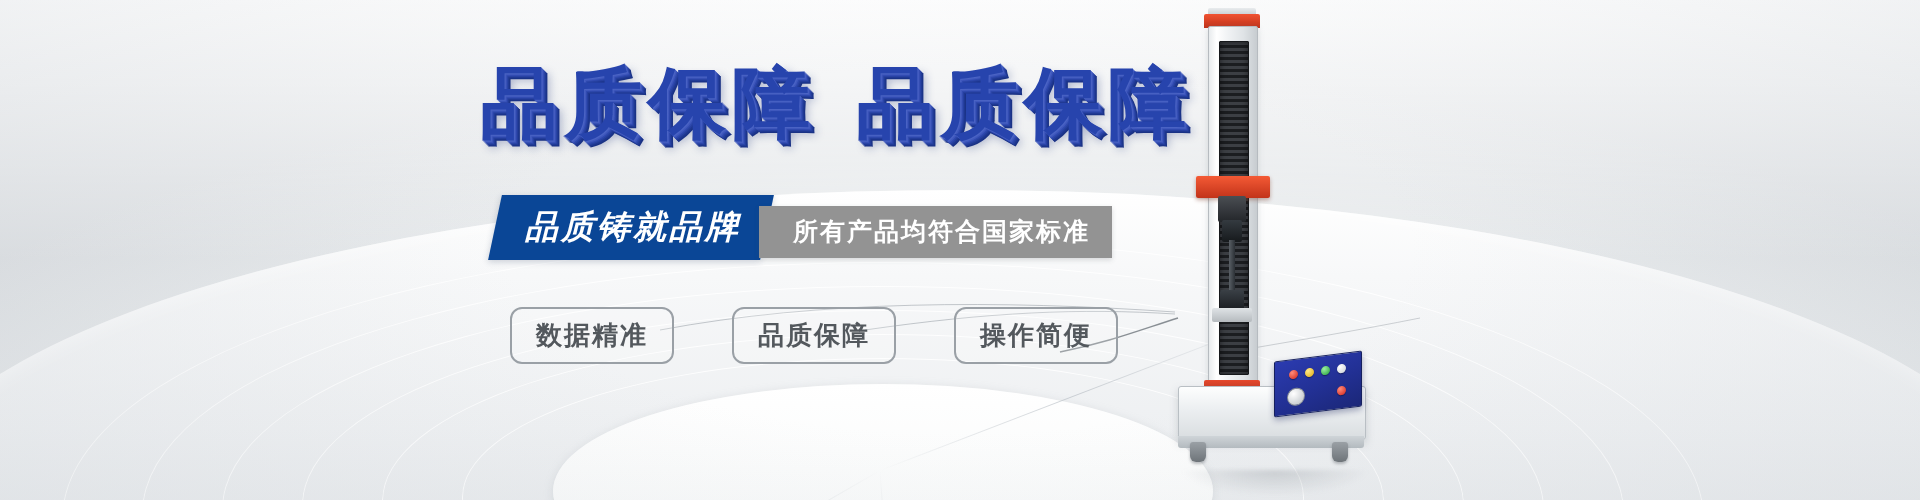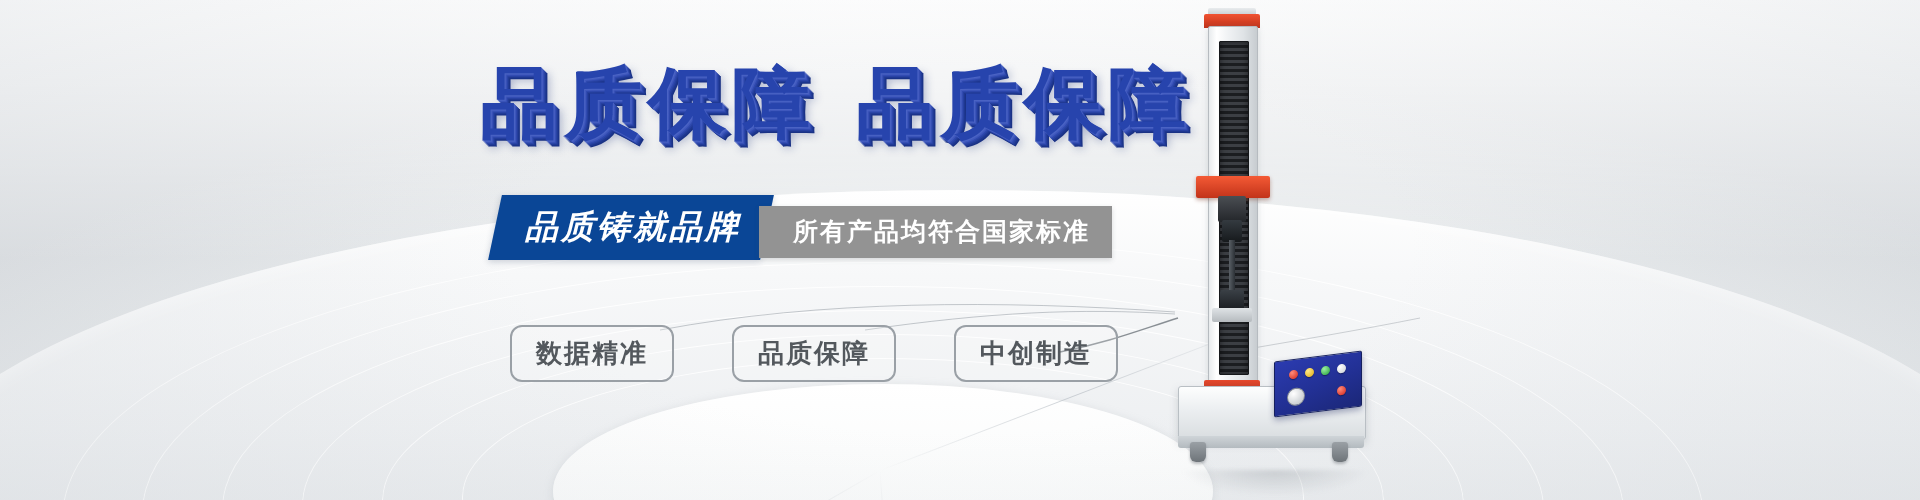--- a/index.html
+++ b/index.html
@@ -111,21 +111,21 @@
     font-weight:700;
     letter-spacing:2px;
     padding:9px 22px 10px 34px;
     box-shadow:0 2px 5px rgba(60,66,72,.18);
     text-align:center;
   }
 
   
   .tags{
     position:absolute;
-    left:510px;top:325px;
+    left:510px;top:307px;
     display:flex;gap:58px;
   }
   .tag{
     border:2px solid #9aa0a6;
     border-radius:12px;
     padding:9px 24px;
     font-size:26px;
     font-weight:700;
     letter-spacing:2px;
     color:#53585d;
@@ -289,21 +289,21 @@
   <div class="ribbon">
     <div class="ribbon-blue">
       <span>品质铸就品牌</span>
     </div>
     <div class="ribbon-gray">所有产品均符合国家标准</div>
   </div>
 
   <div class="tags">
     <div class="tag">数据精准</div>
     <div class="tag">品质保障</div>
-    <div class="tag">中创制造</div>
+    <div class="tag">操作简便</div>
   </div>
 
   <div class="m-reflect"></div>
   <div class="machine">
     <div class="col-cap2"></div>
     <div class="col-cap"></div>
     <div class="column">
       <div class="column-strip"></div>
     </div>
     <div class="crosshead"></div>

